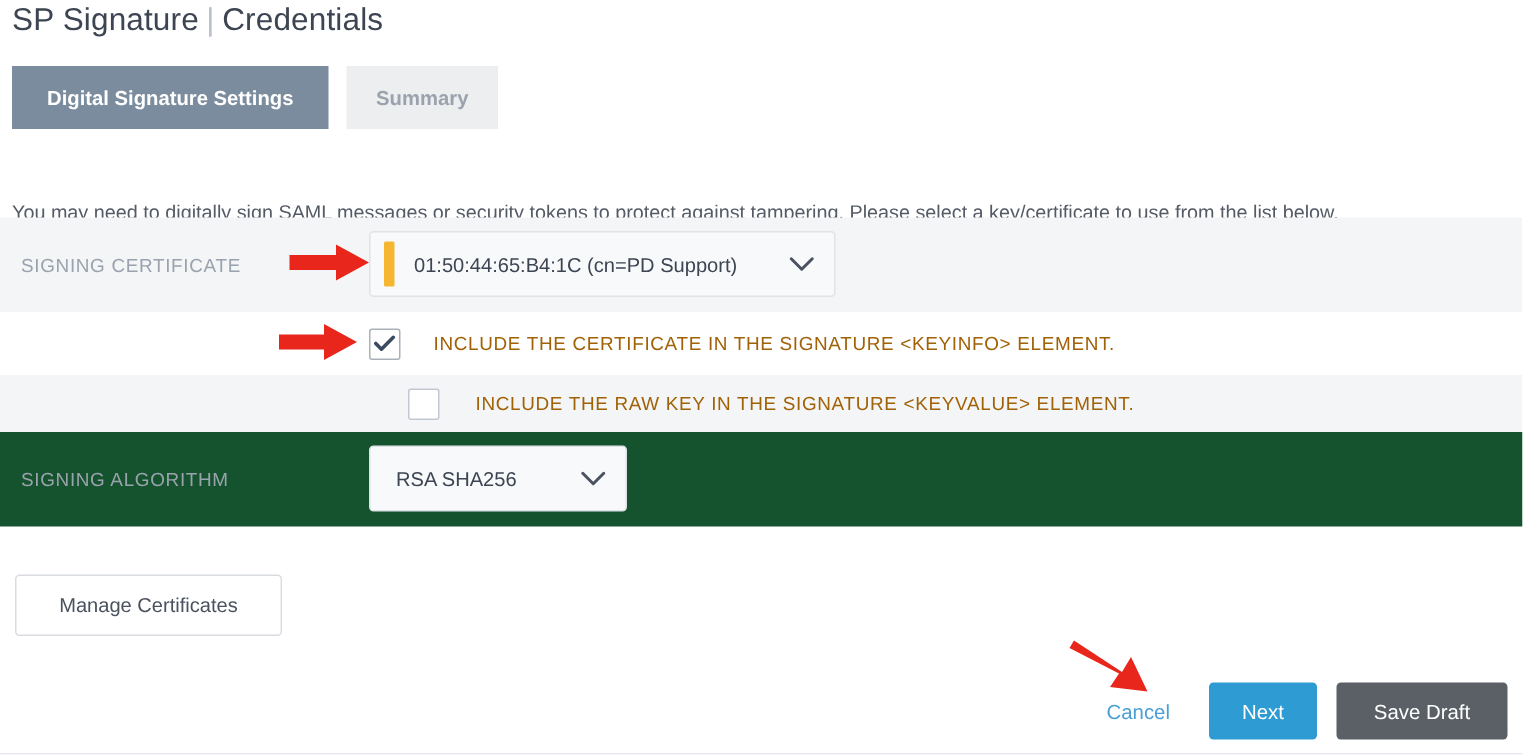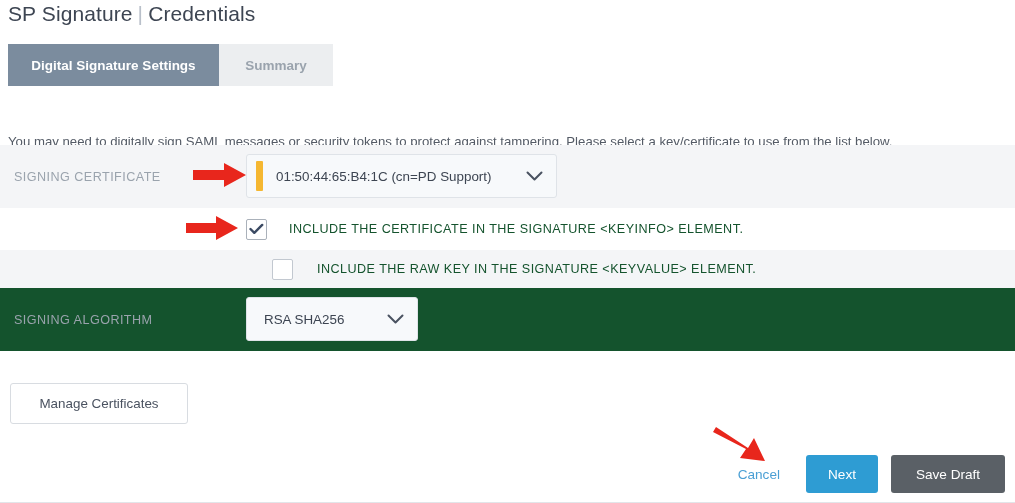--- a/index.html
+++ b/index.html
@@ -33,40 +33,41 @@
     padding: 0 5px;
   }
 
   
   .tab-bar {
     position: absolute;
     left: 8px;
     top: 44px;
     display: flex;
     align-items: stretch;
+    gap: 12px;
   }
   .tab {
     height: 42px;
     display: flex;
     align-items: center;
     justify-content: center;
     font-size: 13.5px;
     font-weight: bold;
     box-sizing: border-box;
     white-space: nowrap;
   }
   .tab.active {
     background: #7b8c9e;
     color: #ffffff;
     width: 211px;
   }
   .tab.inactive {
     background: #eceef0;
     color: #9aa3ad;
-    width: 114px;
+    width: 101px;
   }
 
   
   .intro-text {
     position: absolute;
     left: 8px;
     top: 109px;
     width: 1000px;
     font-size: 13.2px;
     color: #545b66;
@@ -174,21 +175,21 @@
     display: flex;
     align-items: center;
     justify-content: center;
     cursor: pointer;
     flex: 0 0 auto;
   }
   .checkbox.checked { border-color: #aab1ba; }
   .checkbox svg { display: block; }
   .checkbox-label {
     font-size: 12.6px;
-    color: #14532d;
+    color: #a16207;
     letter-spacing: 0.45px;
     margin-left: 22px;
     white-space: nowrap;
   }
   .checkbox-wrap.indented { left: 272px; }
   .checkbox-wrap.indented .checkbox-label { margin-left: 24px; }
 
   
   .manage-btn {
     position: absolute;

